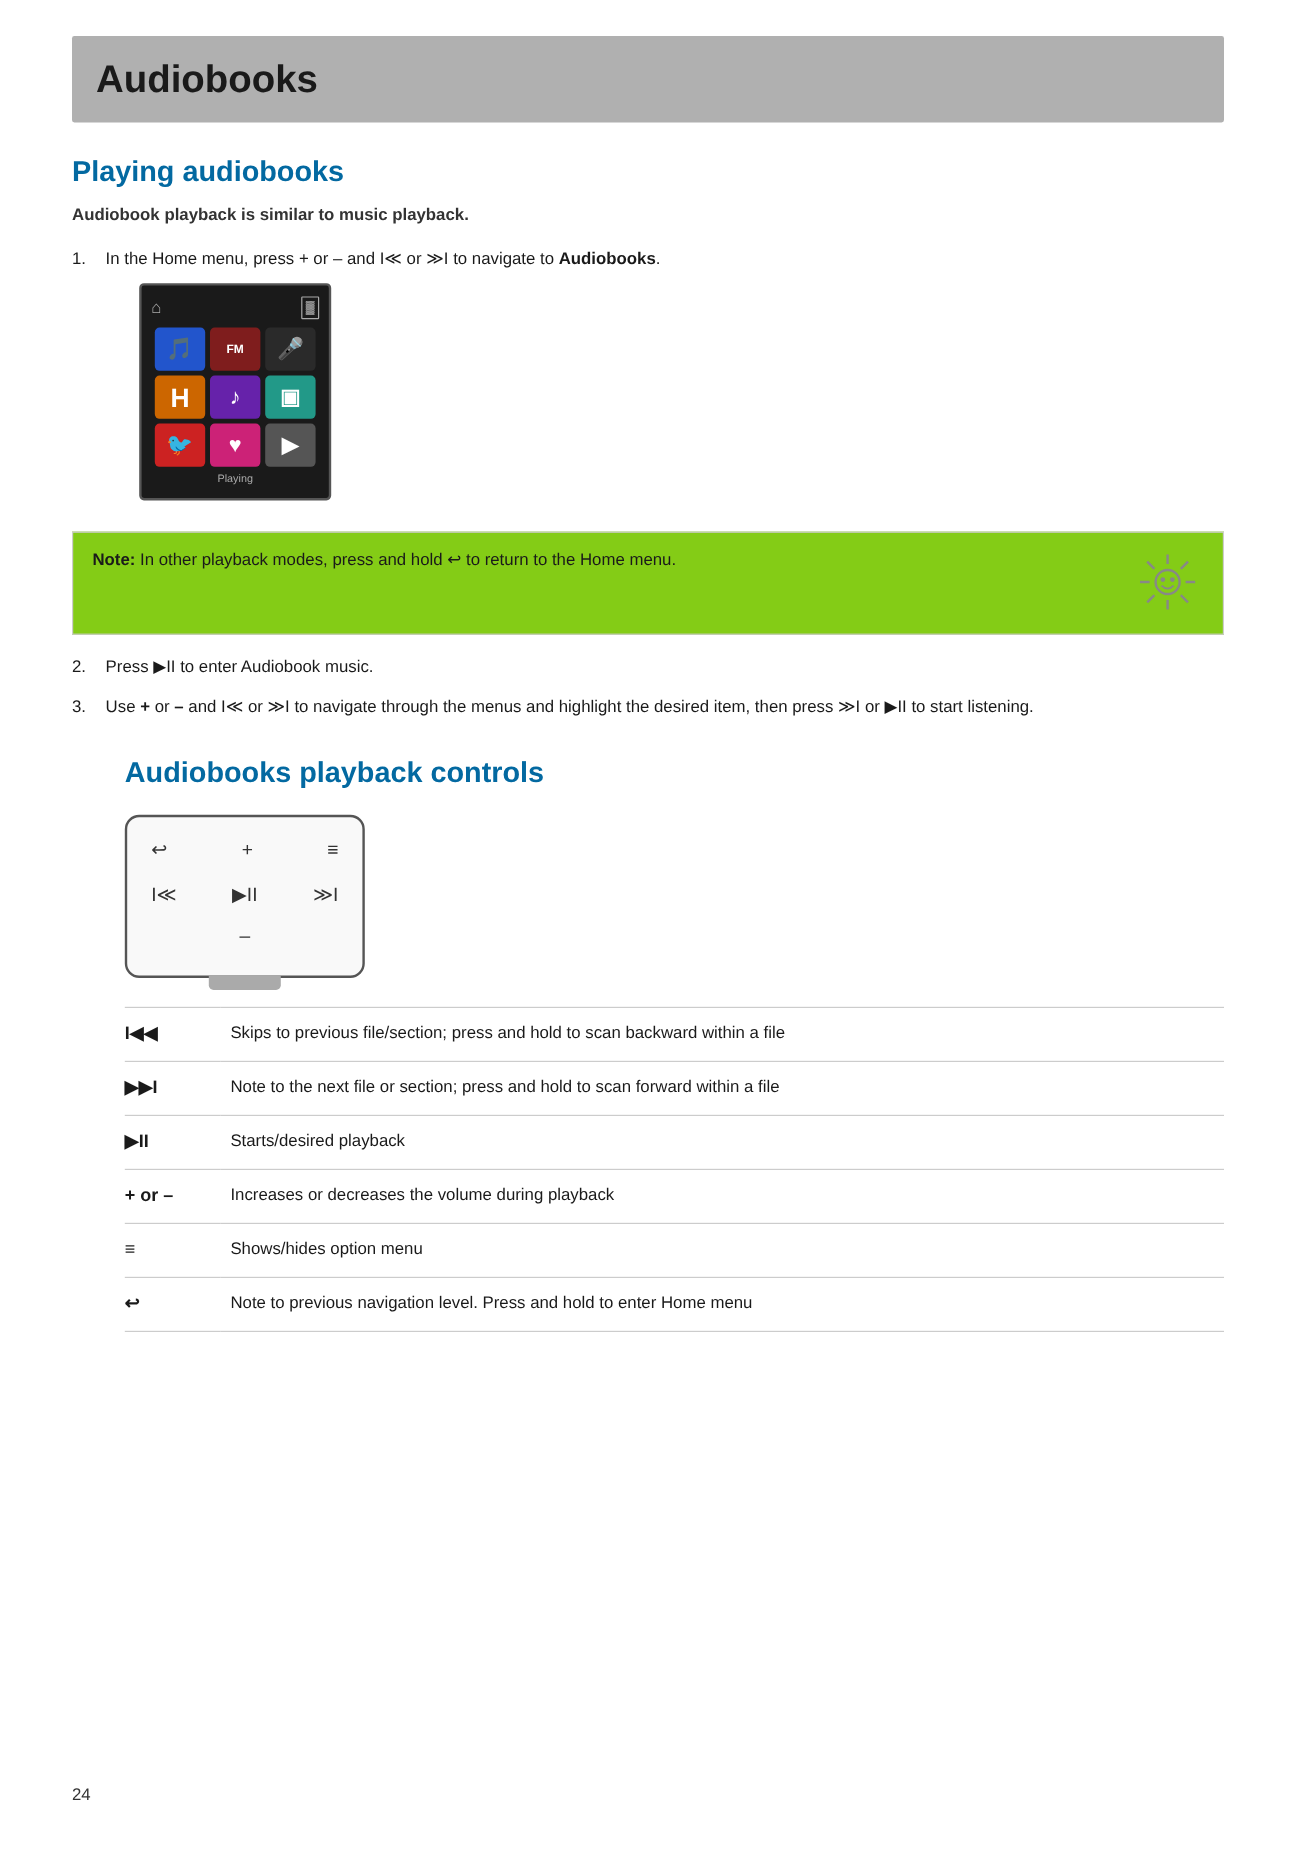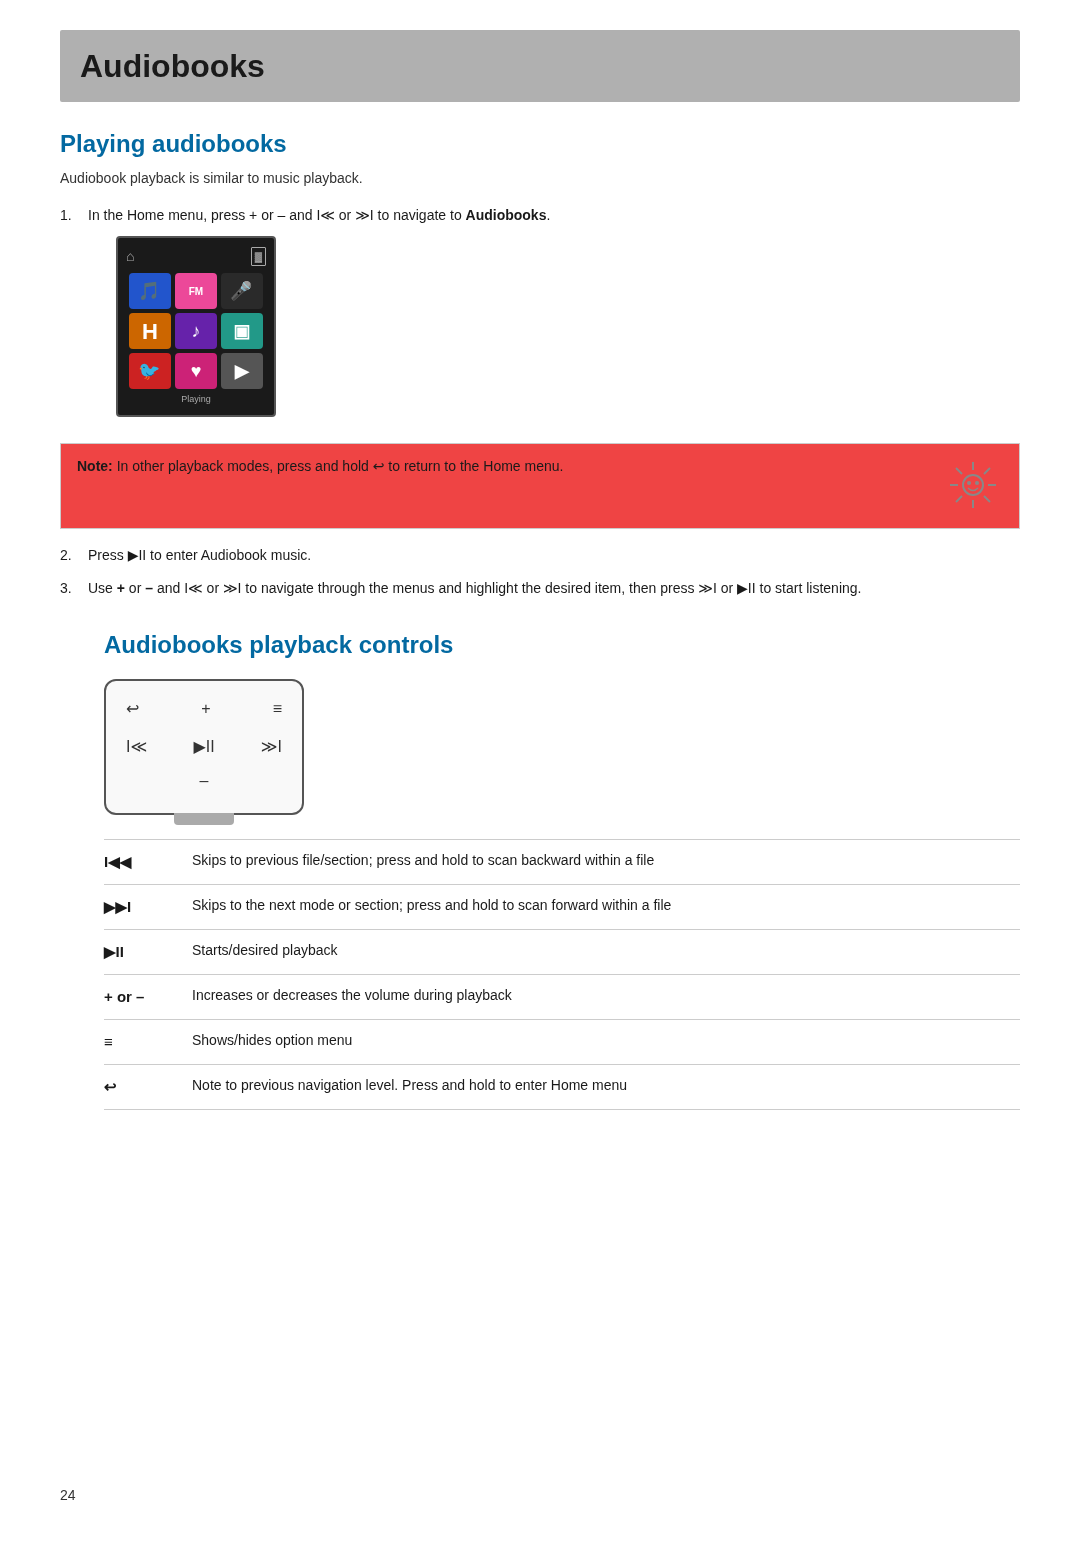--- a/index.html
+++ b/index.html
@@ -37,20 +37,21 @@
       font-size: 24px;
       font-weight: bold;
       margin-bottom: 6px;
       color: #0369a1;
     }
 
     .subtitle-text {
       font-size: 14px;
       color: #333;
       margin-bottom: 16px;
+      font-weight: bold;
     }
 
     
     .numbered-item {
       display: flex;
       margin-bottom: 12px;
       gap: 8px;
     }
     .numbered-item .num {
       min-width: 20px;
@@ -98,37 +99,37 @@
       height: 36px;
       border-radius: 4px;
       display: flex;
       align-items: center;
       justify-content: center;
       font-size: 18px;
       font-weight: bold;
     }
     .cell-dark { background: #2a2a2a; color: #888; }
     .cell-blue { background: #2255cc; color: white; }
-    .cell-green { background: #ec4899; color: white; }
+    .cell-green { background: #7f1d1d; color: white; }
     .cell-orange { background: #cc6600; color: white; }
     .cell-purple { background: #6622aa; color: white; }
     .cell-teal { background: #229988; color: white; }
     .cell-red { background: #cc2222; color: white; }
     .cell-pink { background: #cc2277; color: white; }
     .cell-gray { background: #555555; color: white; }
     .audible-label {
       text-align: center;
       color: #aaa;
       font-size: 9px;
       margin-top: 2px;
     }
 
     
     .note-box {
-      background: #ef4444;
+      background: #84cc16;
       border: 1px solid #ccc;
       padding: 12px 16px;
       margin: 16px 0;
       display: flex;
       align-items: flex-start;
       justify-content: space-between;
       gap: 12px;
     }
     .note-text {
       font-size: 14px;
@@ -346,21 +347,21 @@
     </div>
 
     <table class="controls-table">
       <tbody>
         <tr>
           <td><span class="sym">I◀◀</span></td>
           <td>Skips to previous file/section; press and hold to scan backward within a file</td>
         </tr>
         <tr>
           <td><span class="sym">▶▶I</span></td>
-          <td>Skips to the next mode or section; press and hold to scan forward within a file</td>
+          <td>Note to the next file or section; press and hold to scan forward within a file</td>
         </tr>
         <tr>
           <td><span class="sym">▶II</span></td>
           <td>Starts/desired playback</td>
         </tr>
         <tr>
           <td><span class="sym">+ or –</span></td>
           <td>Increases or decreases the volume during playback</td>
         </tr>
         <tr>

